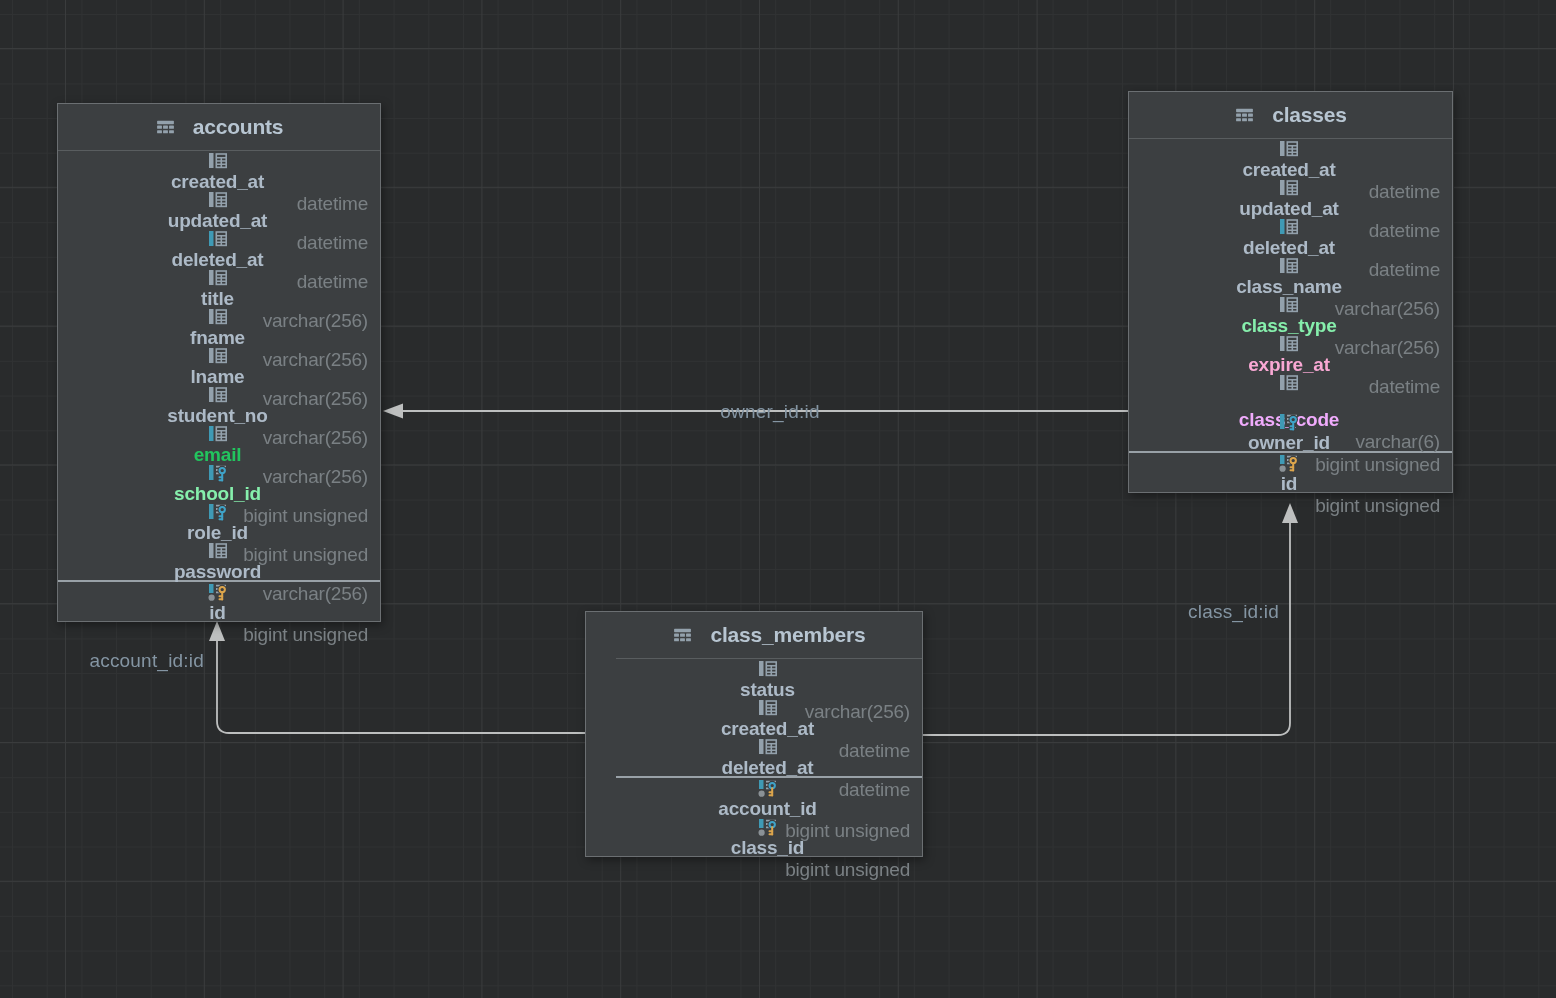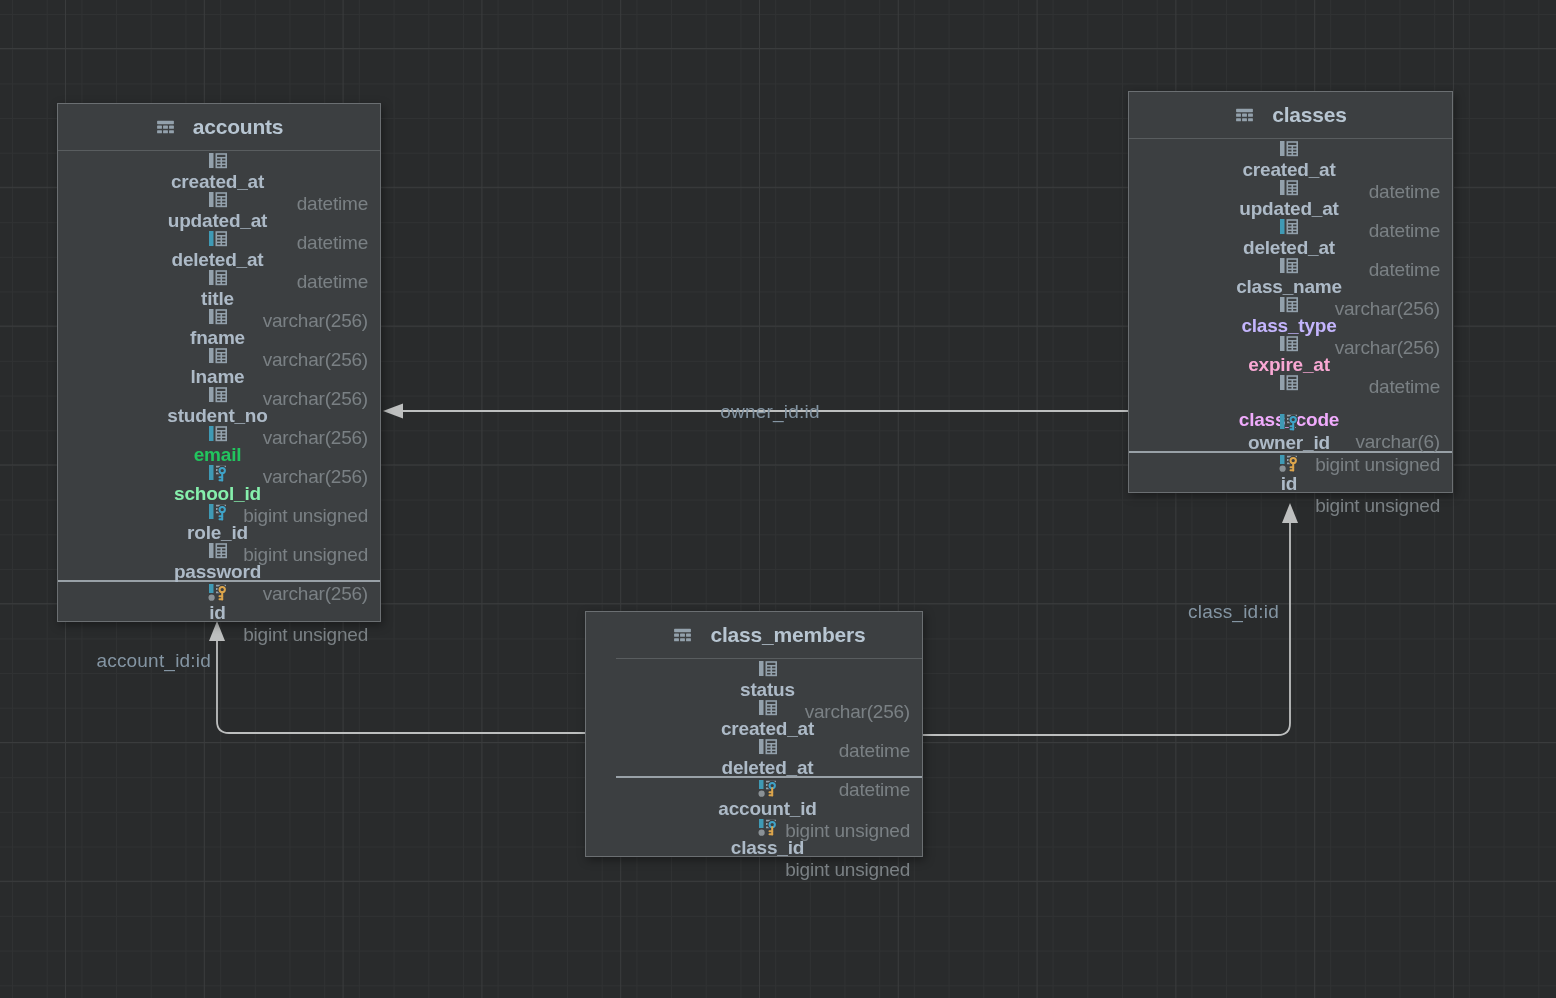--- a/index.html
+++ b/index.html
@@ -61,21 +61,21 @@
       <path class="wire" d="M585 733 H229 Q217 733 217 721 V640" stroke="#BDBFBF"></path>
       <path class="arrow" d="M217 621 L209 641 L225 641 Z" fill="#BDBFBF"></path>
     </g>
     <g>
       <path class="wire" d="M923 735 H1278 Q1290 735 1290 723 V522" stroke="#BDBFBF"></path>
       <path class="arrow" d="M1290 503 L1282 523 L1298 523 Z" fill="#BDBFBF"></path>
     </g>
   </svg>
 
   <div class="rel-label center" style="left: 770px; top: 412px; color: rgb(132, 149, 163);">owner_id:id</div>
-  <div class="rel-label rightal" style="left: 211px; top: 661px; color: rgb(132, 149, 163);">account_id:id</div>
+  <div class="rel-label rightal" style="left: 204px; top: 661px; color: rgb(132, 149, 163);">account_id:id</div>
   <div class="rel-label rightal" style="left: 1279px; top: 612px; color: rgb(132, 149, 163);">class_id:id</div>
 
   <section class="table" style="left:57px;top:103px;width:324px;">
     <header class="thead" style="color: rgb(183, 197, 209);">
       <span class="hicon">
           <svg viewBox="0 0 20 20" width="21" height="21">
             <g fill="#93A1AC">
   <rect x="2" y="3.6" width="16" height="3.3" rx="0.6"></rect>
   <rect x="2" y="8.2" width="4.6" height="3" rx="0.5"></rect>
               <rect x="7.7" y="8.2" width="4.6" height="3" rx="0.5"></rect>
@@ -342,21 +342,21 @@
         <div class="row">
           <span class="cicon">
             <svg viewBox="0 0 20 20" width="20" height="20">
               <rect x="1" y="2" width="4.5" height="15" fill="#93A1AC"></rect>
               <g stroke="#93A1AC" stroke-width="1.6" fill="none">
   <rect x="8.3" y="3" width="9.9" height="13.4"></rect>
   <path d="M8.3 6.8h9.9M8.3 10h9.9M8.3 13.2h9.9M13.3 6.8v9.6"></path>
               </g>
             </svg>
           </span>
-          <span class="cname" style="color: #c4b5fd; text-align: right;">class_type</span>
+          <span class="cname" style="color: #86efac; text-align: right;">class_type</span>
           <span class="ctype" style="color: rgb(122, 128, 132);">varchar(256)</span>
         </div>
         <div class="row">
           <span class="cicon">
             <svg viewBox="0 0 20 20" width="20" height="20">
               <rect x="1" y="2" width="4.5" height="15" fill="#93A1AC"></rect>
               <g stroke="#93A1AC" stroke-width="1.6" fill="none">
   <rect x="8.3" y="3" width="9.9" height="13.4"></rect>
   <path d="M8.3 6.8h9.9M8.3 10h9.9M8.3 13.2h9.9M13.3 6.8v9.6"></path>
               </g>

